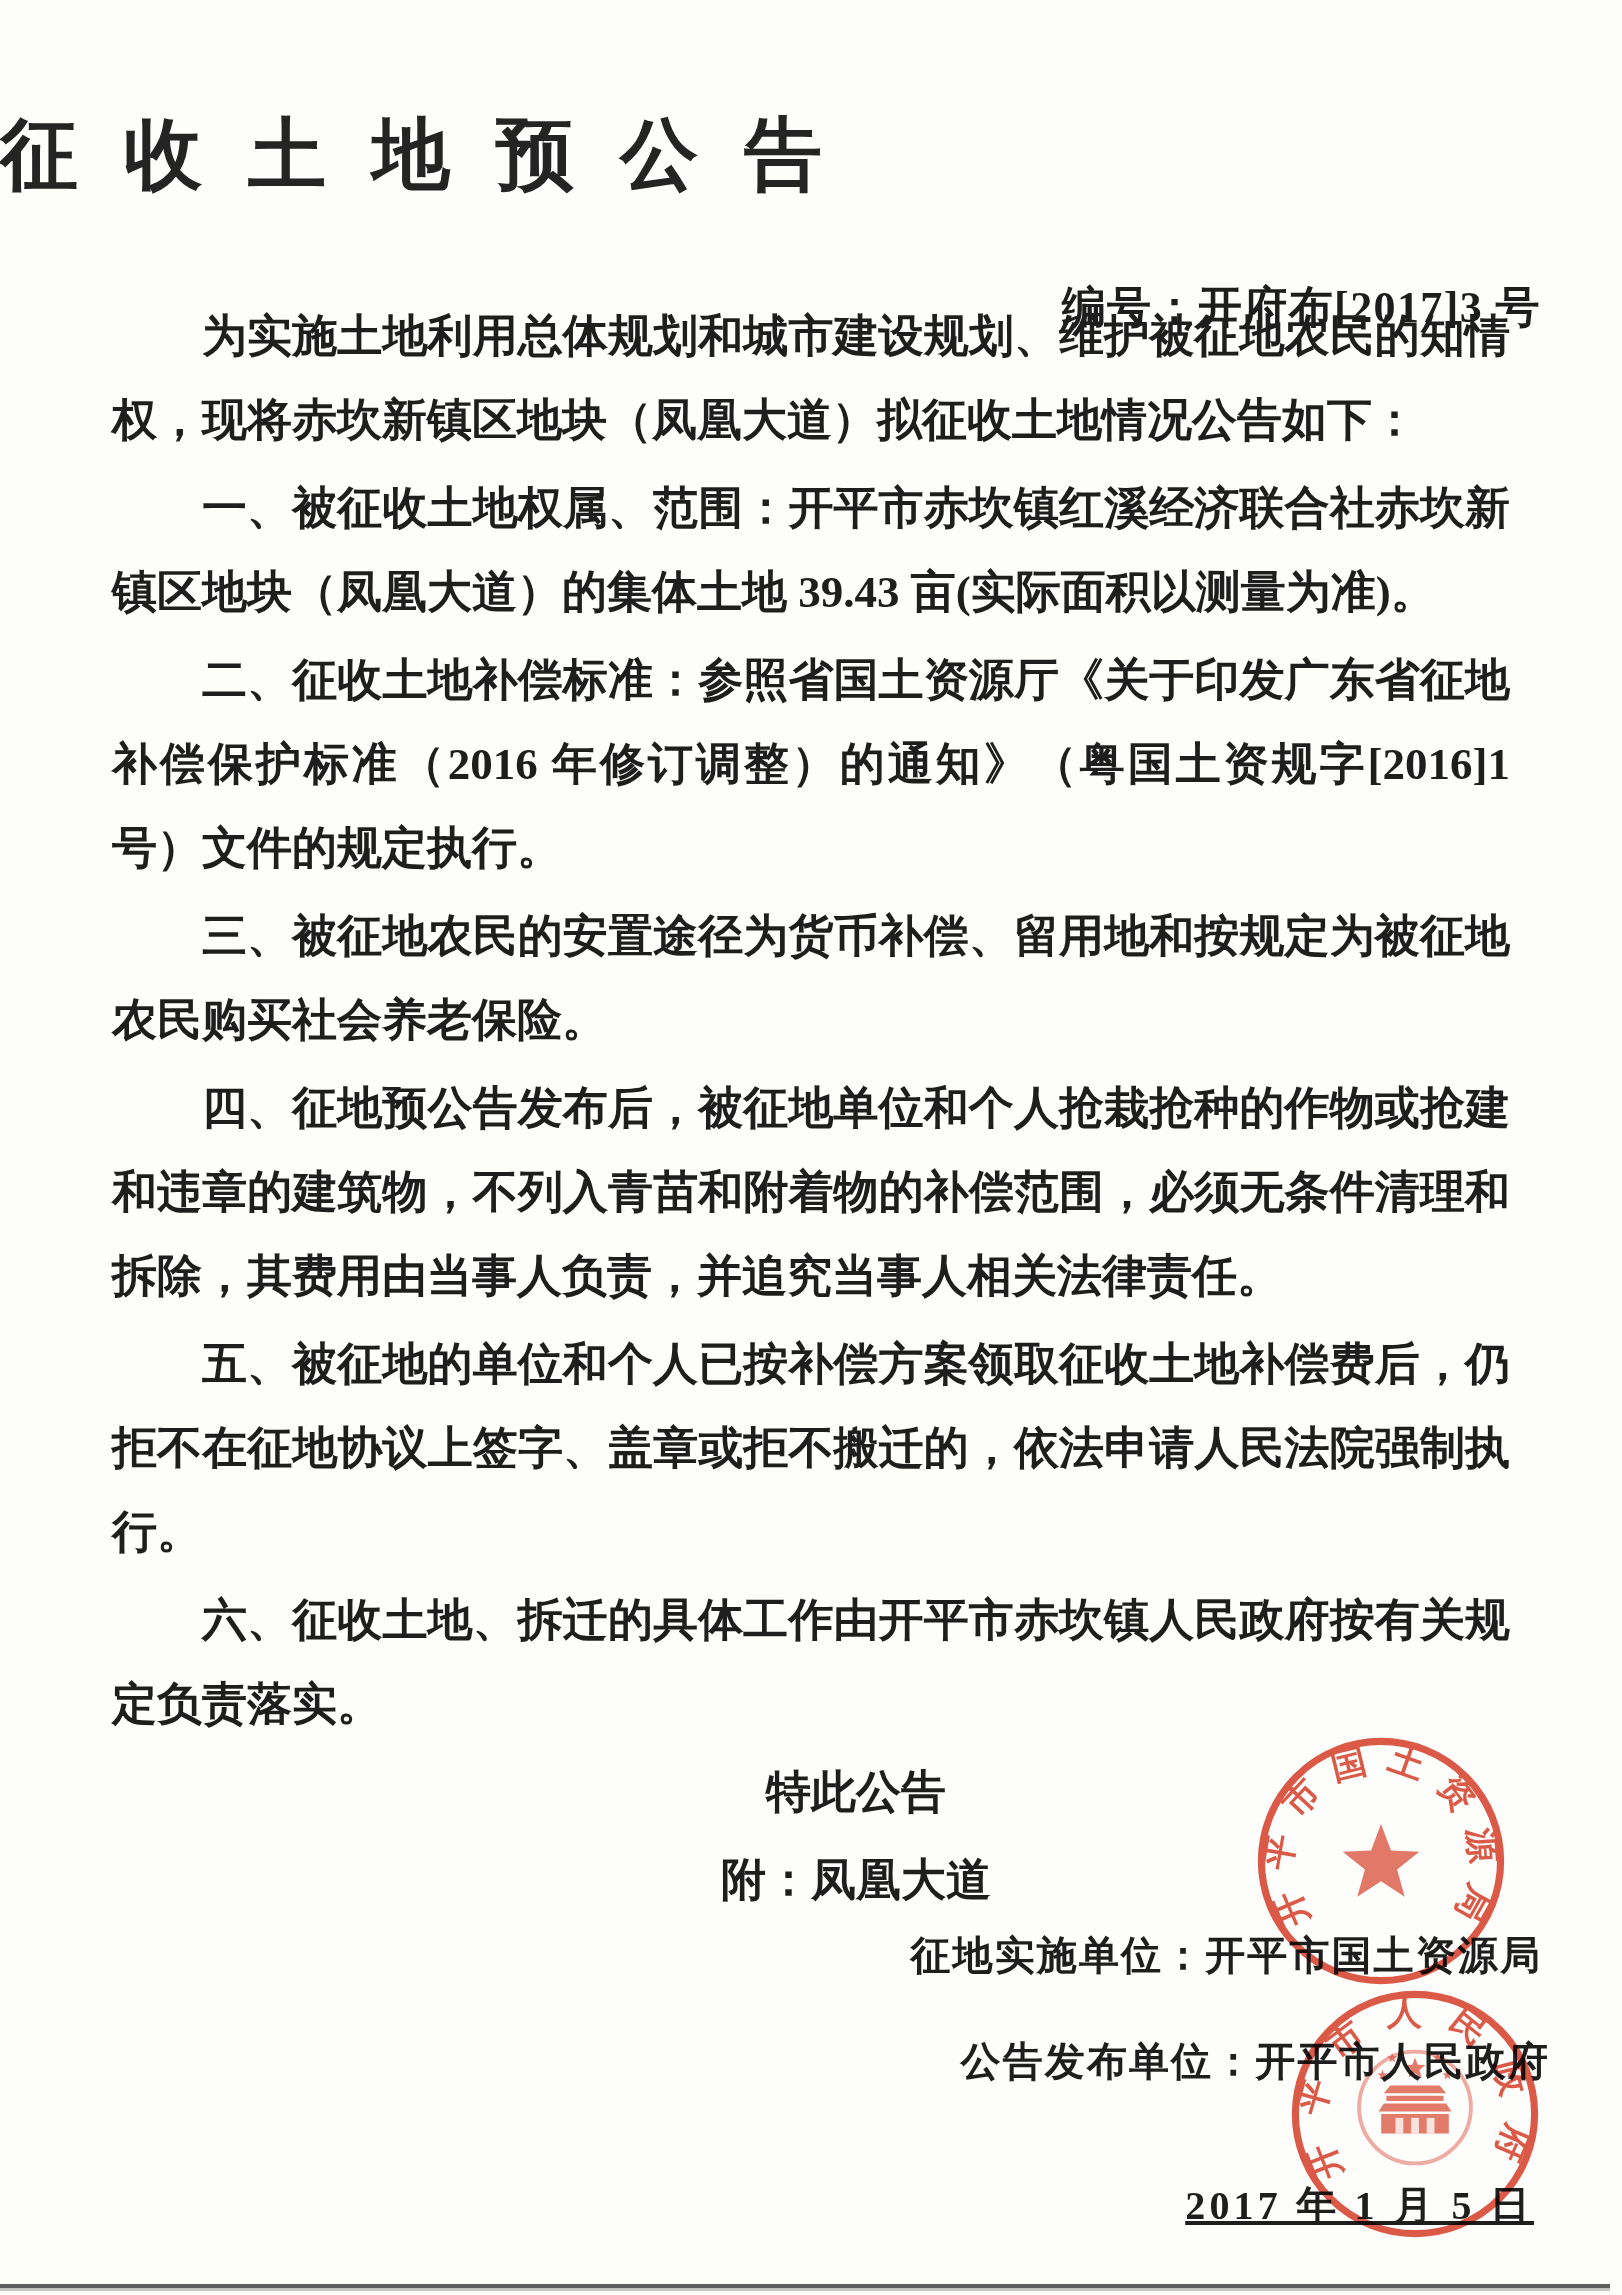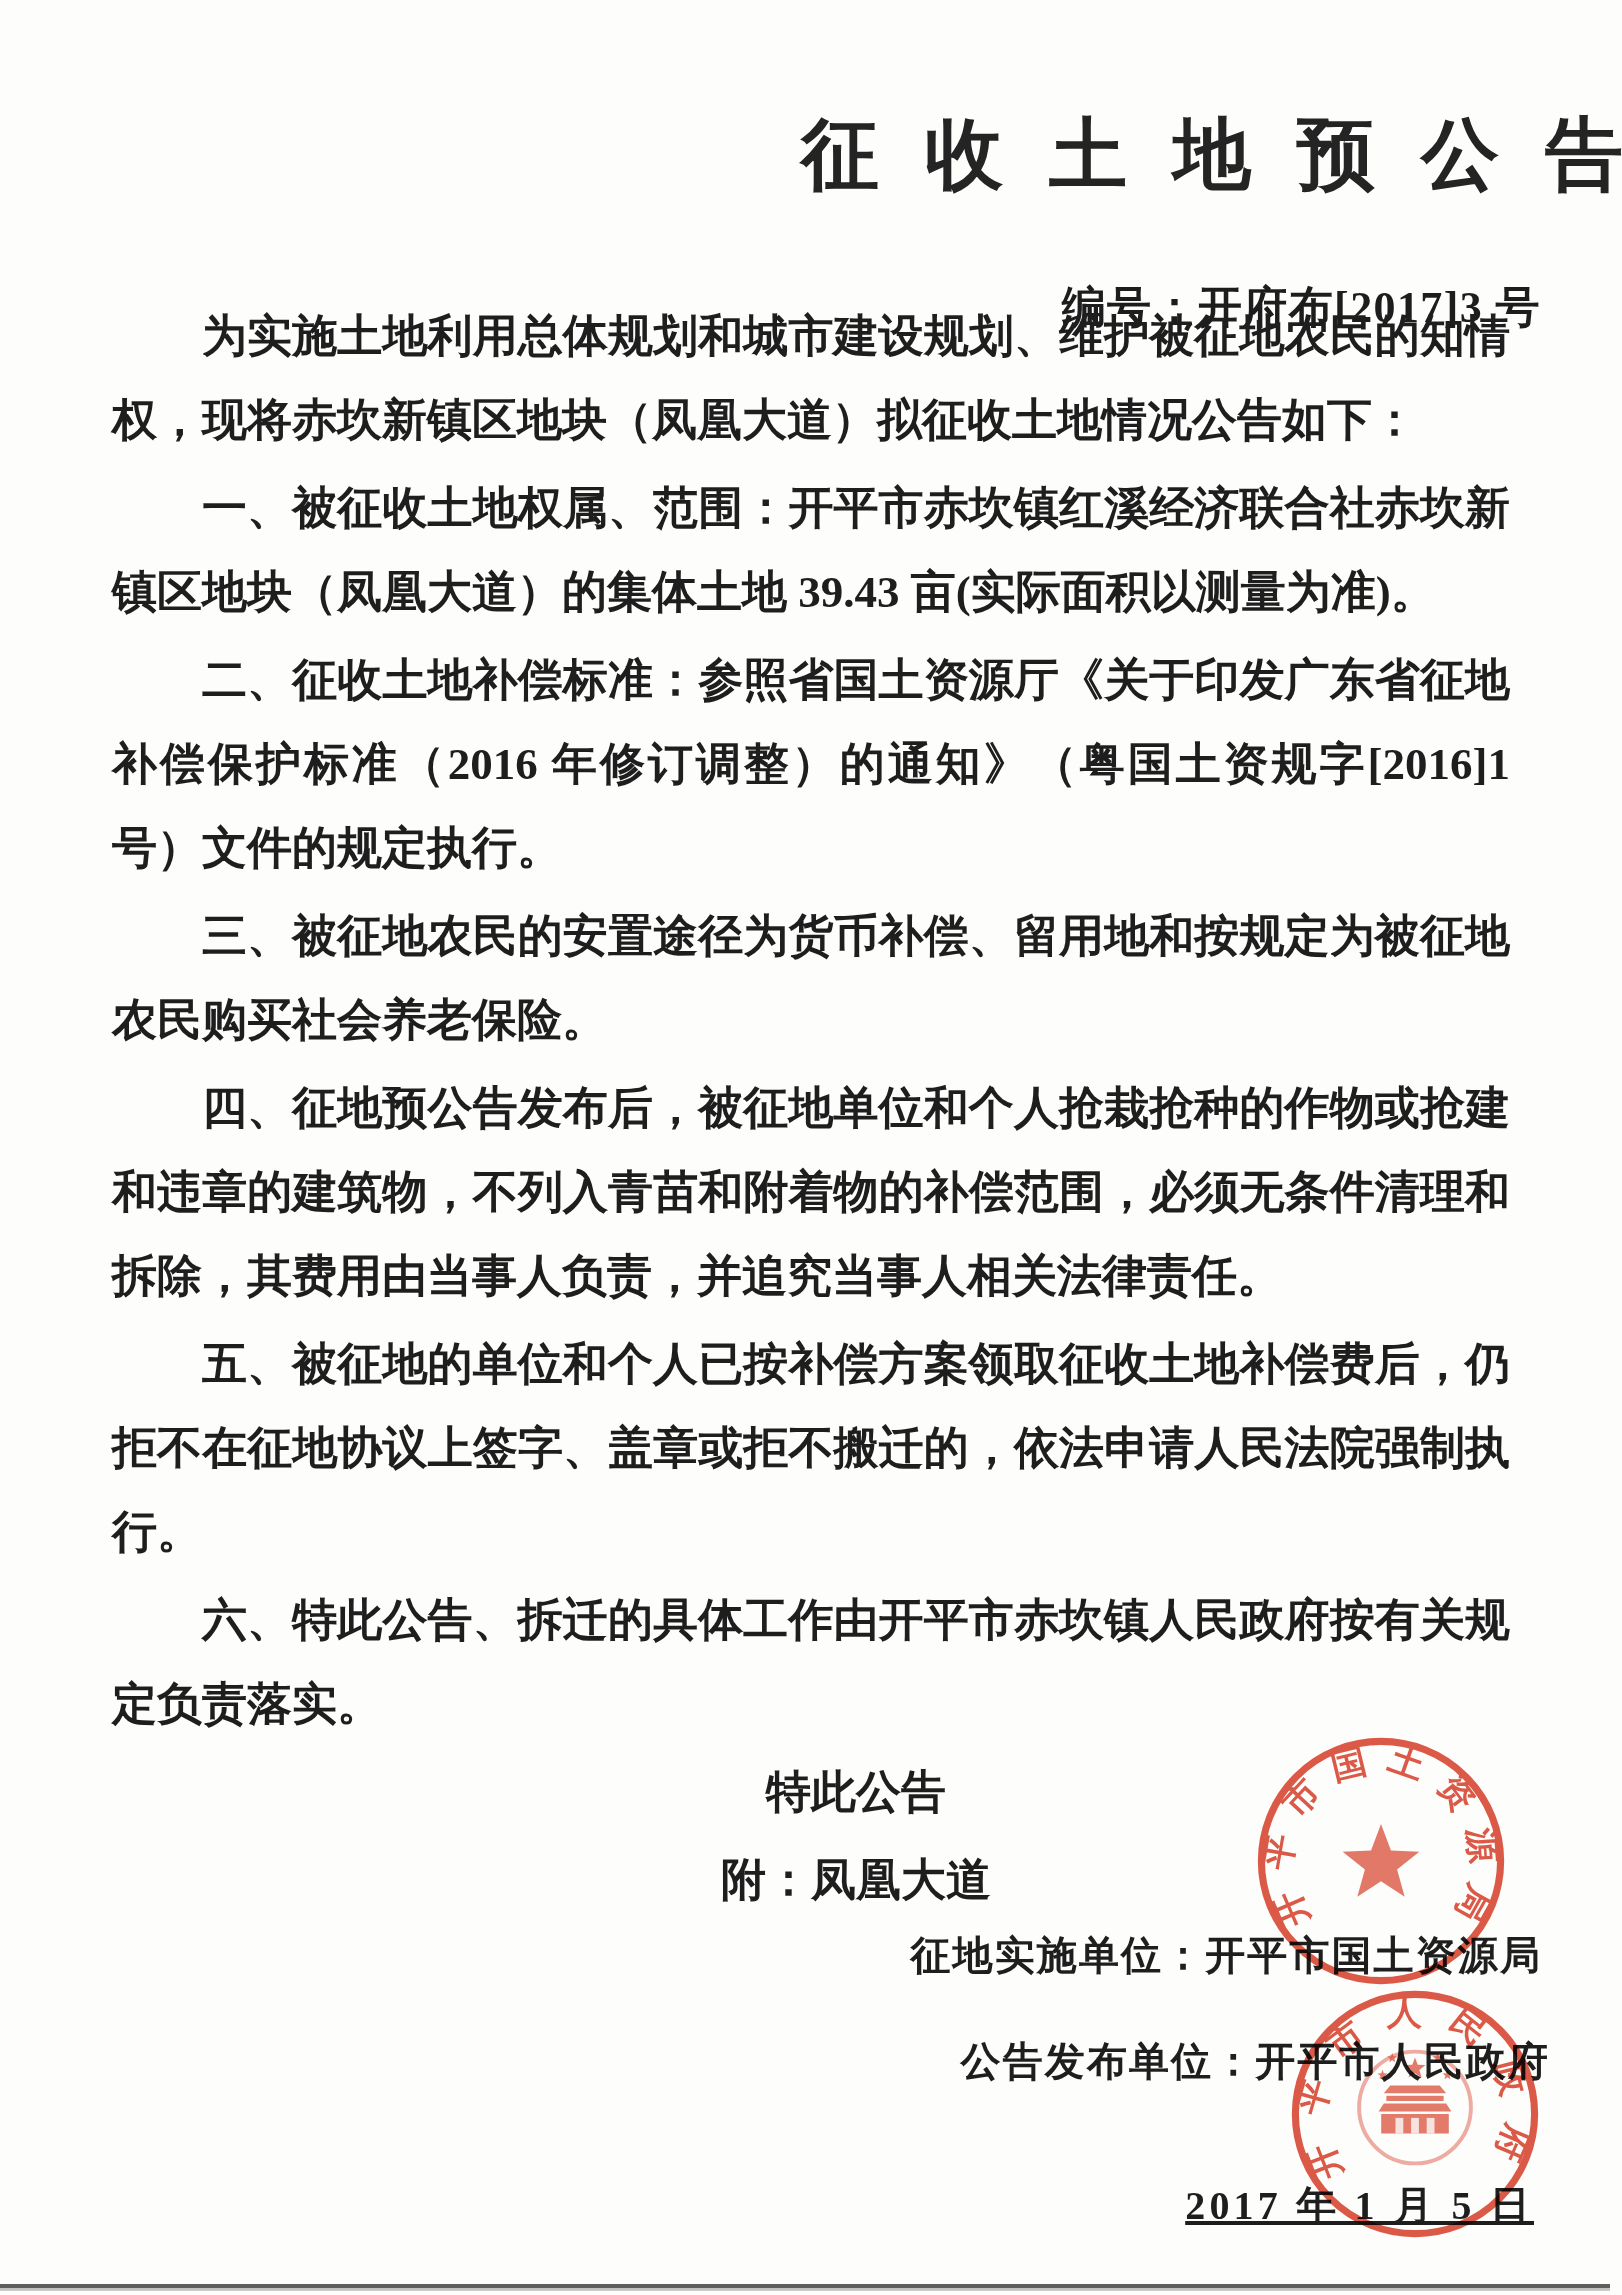--- a/index.html
+++ b/index.html
@@ -13,21 +13,21 @@
     overflow: hidden;
     font-family: "Liberation Serif", "DejaVu Serif", serif;
     color: #1d1d1d;
   }
   .doc-title {
     position: absolute;
     top: 112px;
     left: 0;
     right: 0;
     margin: 0;
-    text-align: right;
+    text-align: left;
     font-size: 78px;
     font-weight: 900;
     line-height: 1.1;
     color: #242424;
   }
   .doc-title .title-inner {
     letter-spacing: 46px;
     margin-right: -46px;
   }
   .doc-number {
@@ -94,21 +94,21 @@
 
   <div class="doc-number">编号：开府布[2017]3 号</div>
 
   <div class="doc-body">
     <p>为实施土地利用总体规划和城市建设规划、维护被征地农民的知情权，现将赤坎新镇区地块（凤凰大道）拟征收土地情况公告如下：</p>
     <p>一、被征收土地权属、范围：开平市赤坎镇红溪经济联合社赤坎新镇区地块（凤凰大道）的集体土地 39.43 亩(实际面积以测量为准)。</p>
     <p>二、征收土地补偿标准：参照省国土资源厅《关于印发广东省征地补偿保护标准（2016 年修订调整）的通知》（粤国土资规字[2016]1 号）文件的规定执行。</p>
     <p>三、被征地农民的安置途径为货币补偿、留用地和按规定为被征地农民购买社会养老保险。</p>
     <p>四、征地预公告发布后，被征地单位和个人抢栽抢种的作物或抢建和违章的建筑物，不列入青苗和附着物的补偿范围，必须无条件清理和拆除，其费用由当事人负责，并追究当事人相关法律责任。</p>
     <p>五、被征地的单位和个人已按补偿方案领取征收土地补偿费后，仍拒不在征地协议上签字、盖章或拒不搬迁的，依法申请人民法院强制执行。</p>
-    <p>六、特此公告、拆迁的具体工作由开平市赤坎镇人民政府按有关规定负责落实。</p>
+    <p>六、征收土地、拆迁的具体工作由开平市赤坎镇人民政府按有关规定负责落实。</p>
     <p class="plain">特此公告</p>
     <p class="plain">附：凤凰大道</p>
   </div>
 
   <div class="sig-line sig-implement">征地实施单位：开平市国土资源局</div>
 
   <div class="sig-line sig-issue">公告发布单位：开平市人民政府</div>
 
   <div class="sig-line sig-date">2017 年 1 月 5 日</div>
 

